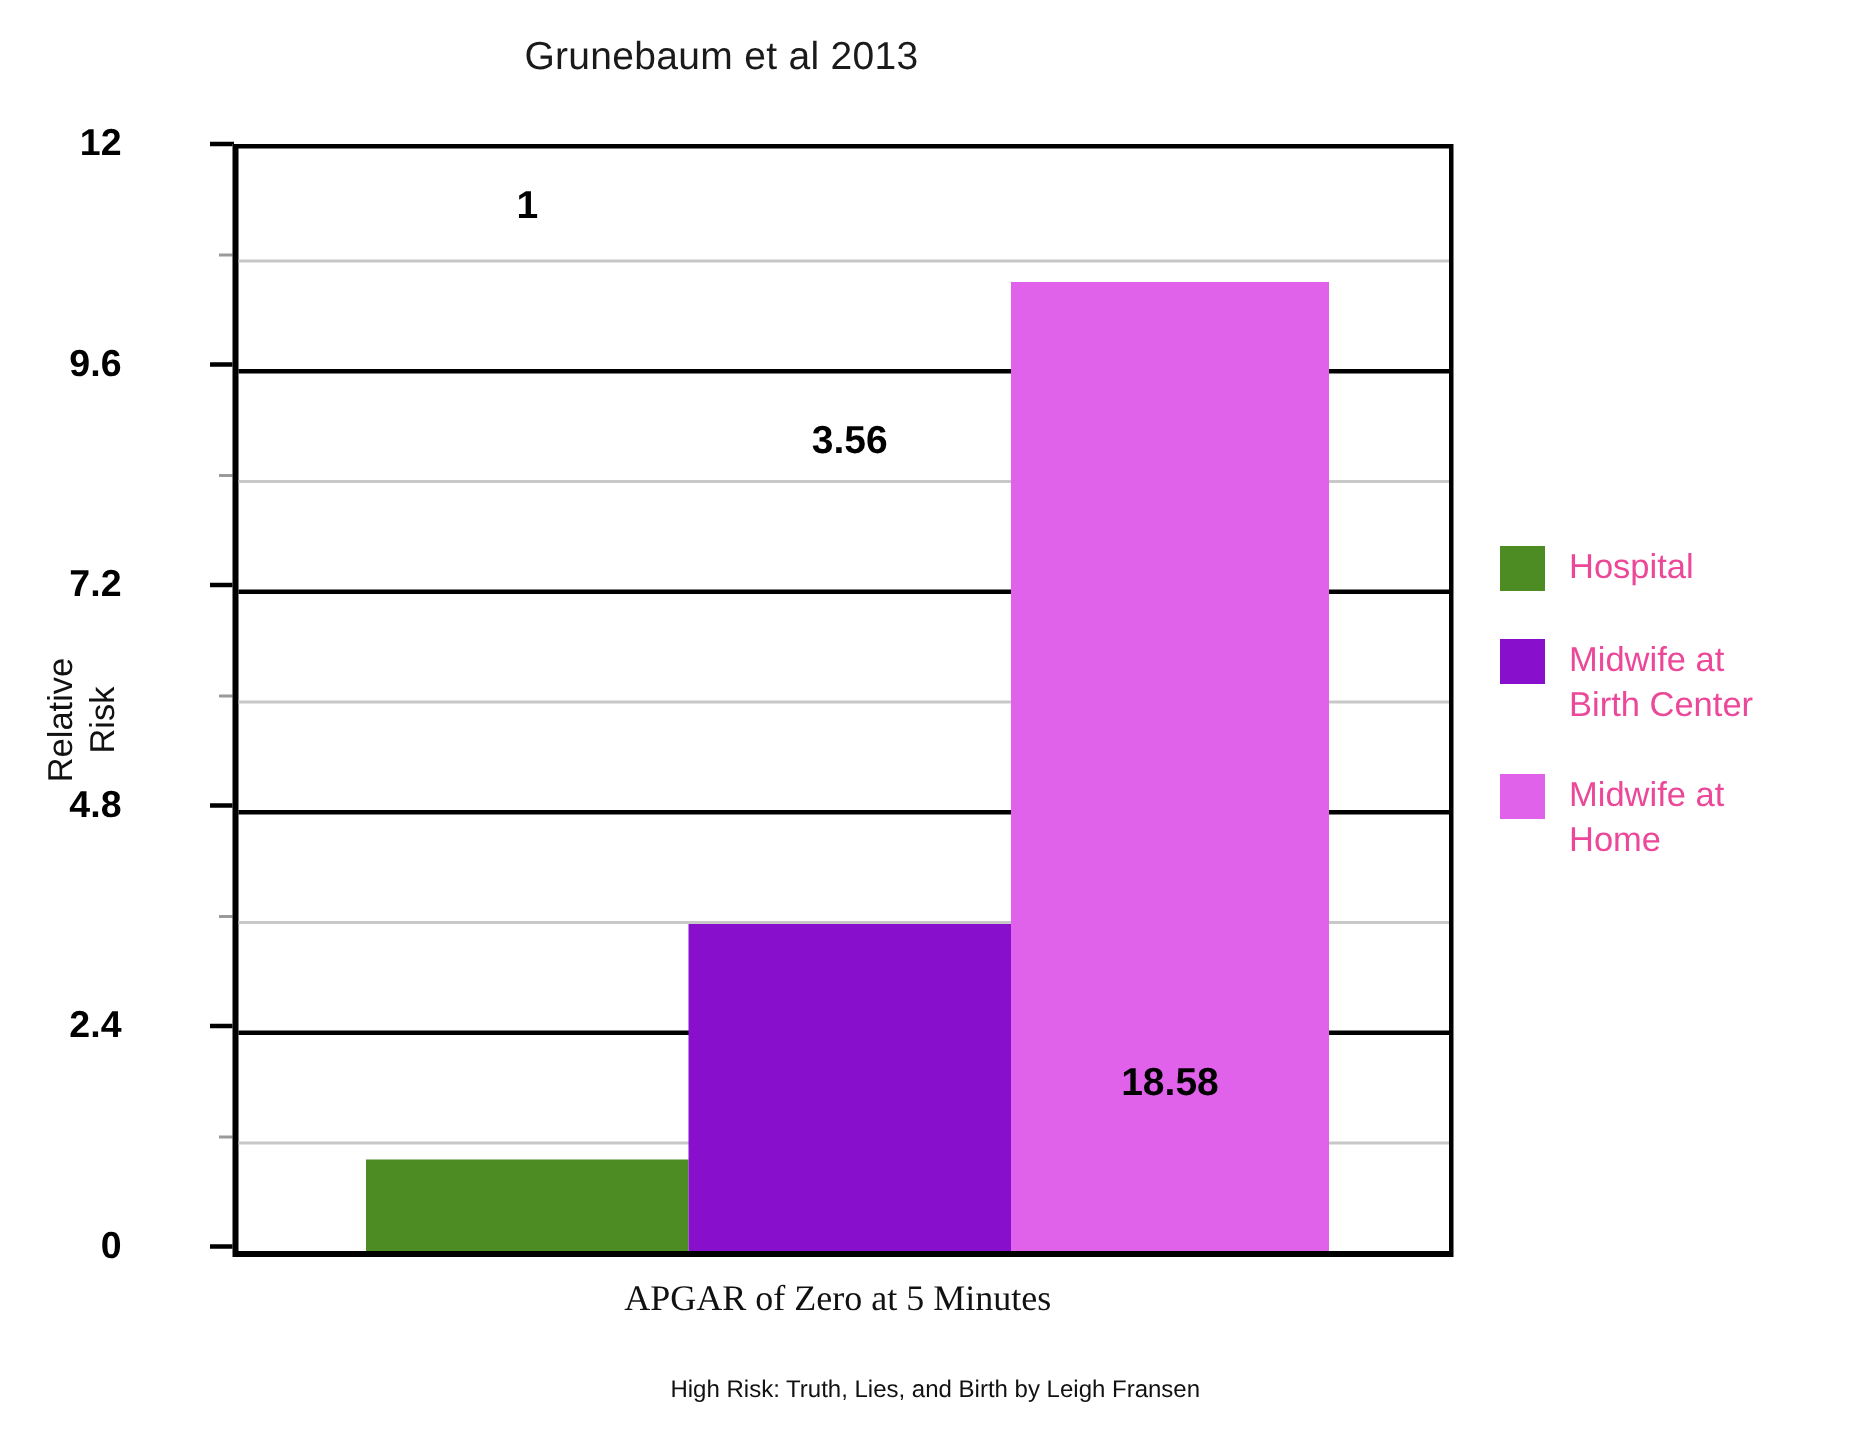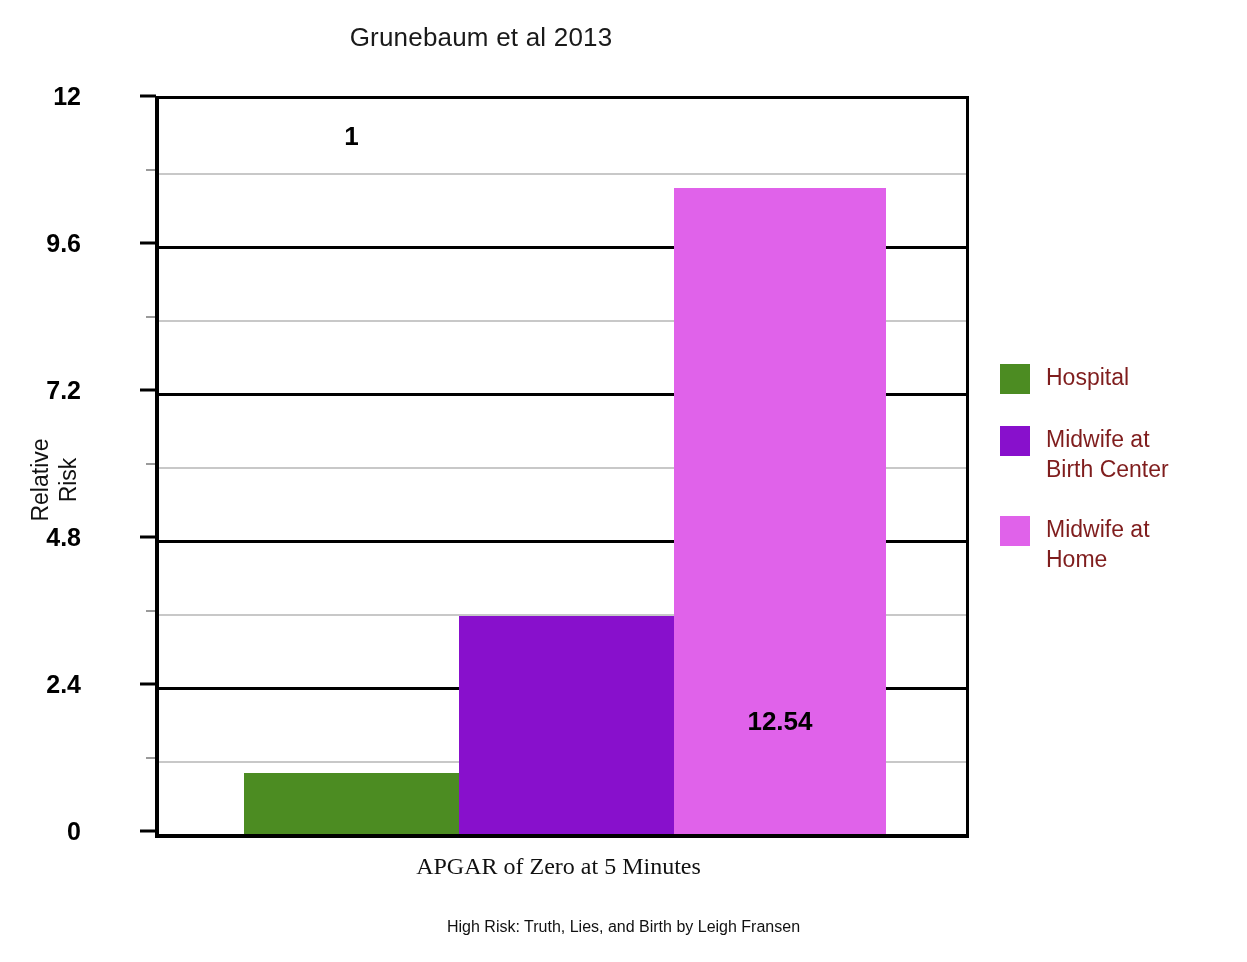--- a/index.html
+++ b/index.html
@@ -159,21 +159,21 @@
   .legend-swatch {
     width: 30px;
     height: 30px;
     flex: 0 0 30px;
     margin-top: 2px;
   }
   .legend-label {
     margin-left: 16px;
     font-size: 23px;
     line-height: 30px;
-    color: #7f1d1d;
+    color: #ec4899;
     white-space: pre-line;
   }
 
   
   .footer-caption {
     position: absolute;
     left: 0;
     top: 918px;
     width: 1247px;
     text-align: center;
@@ -228,22 +228,23 @@
       <div class="gridline minor" style="top:661.5px;"></div>
 
       <div class="bar" id="bar-hospital" style="left:85px; width:215px; height:61.25px; background:#4c8c22;"></div>
 
       <div class="bar" id="bar-birth-center" style="left:300px; width:215px; height:218.05px; background:#8810cc;"></div>
 
       <div class="bar" id="bar-home" style="left:515px; width:212px; height:646.19px; background:#e062ea;"></div>
 
       <div class="bar-value" id="val-hospital" style="left:85px; width:215px; top:61.25px; margin-top:-8px;">1</div>
 
-
-      <div class="bar-value" id="val-home" style="left:515px; width:212px; top:646.19px; margin-top:-8px;">12.54</div>
+      <div class="bar-value" id="val-birth-center" style="left:300px; width:215px; top:218.05px; margin-top:-8px;">3.56</div>
+
+      <div class="bar-value" id="val-home" style="left:515px; width:212px; top:646.19px; margin-top:-8px;">18.58</div>
 
     </div>
   </div>
 
   <div class="xaxis-label">APGAR of Zero at 5 Minutes</div>
 
   <div class="legend">
     <div class="legend-item">
       <div class="legend-swatch" style="background:#4c8c22;"></div>
       <div class="legend-label">Hospital</div>

